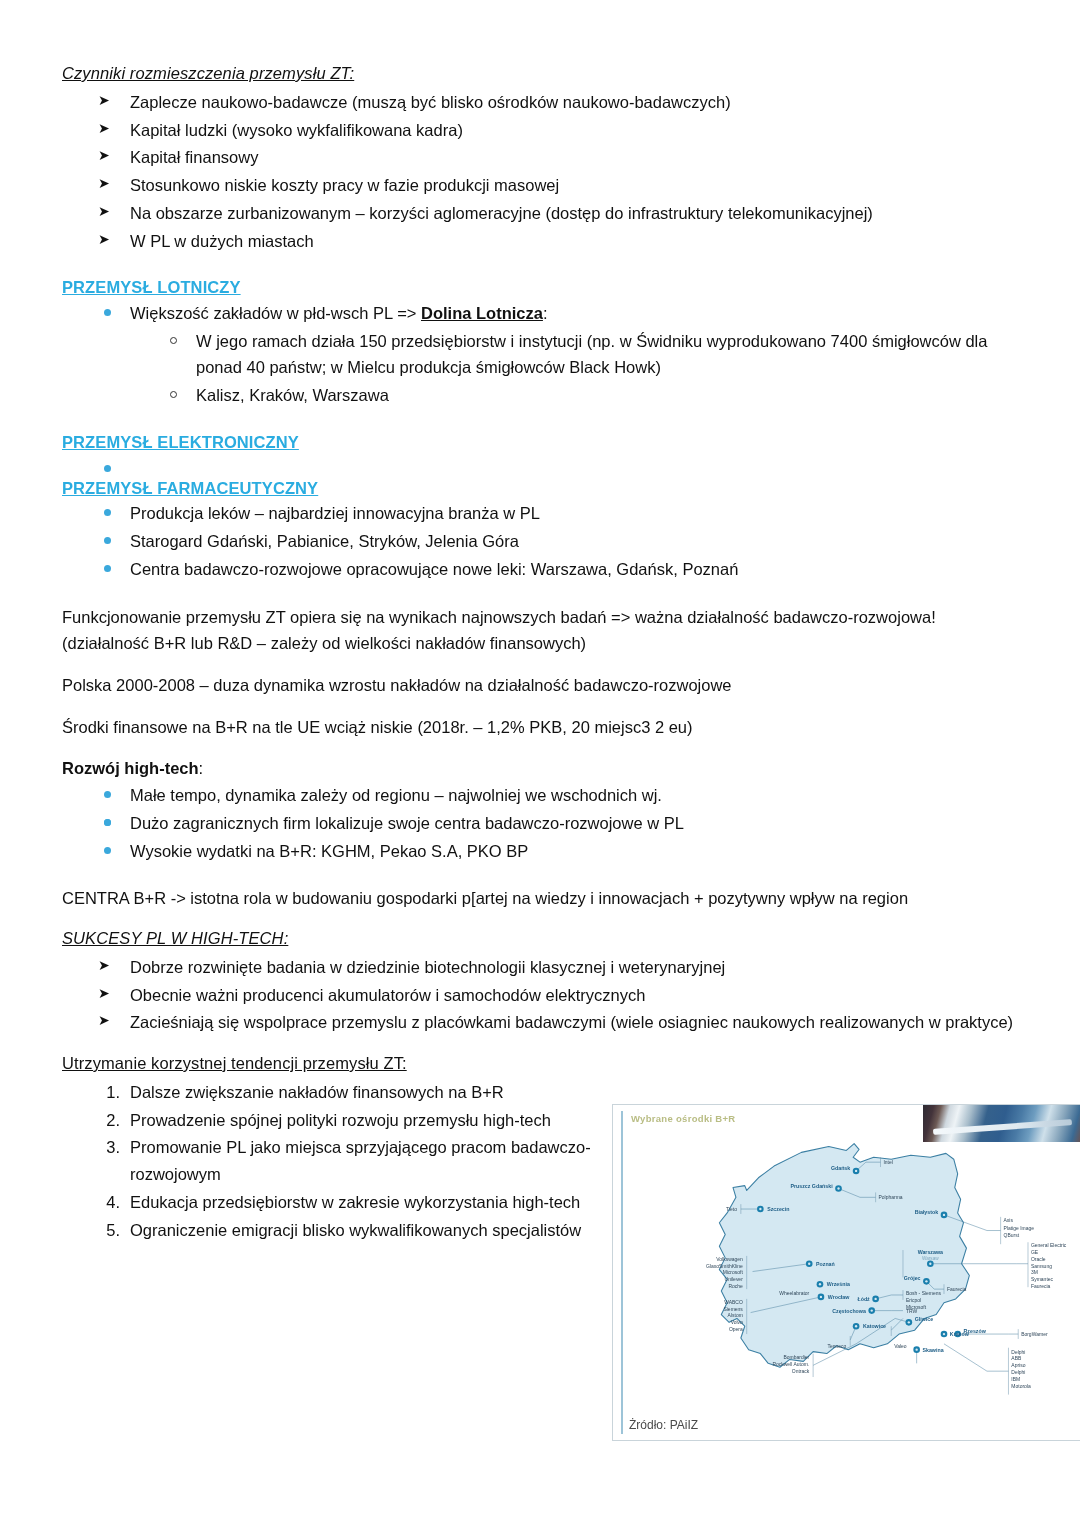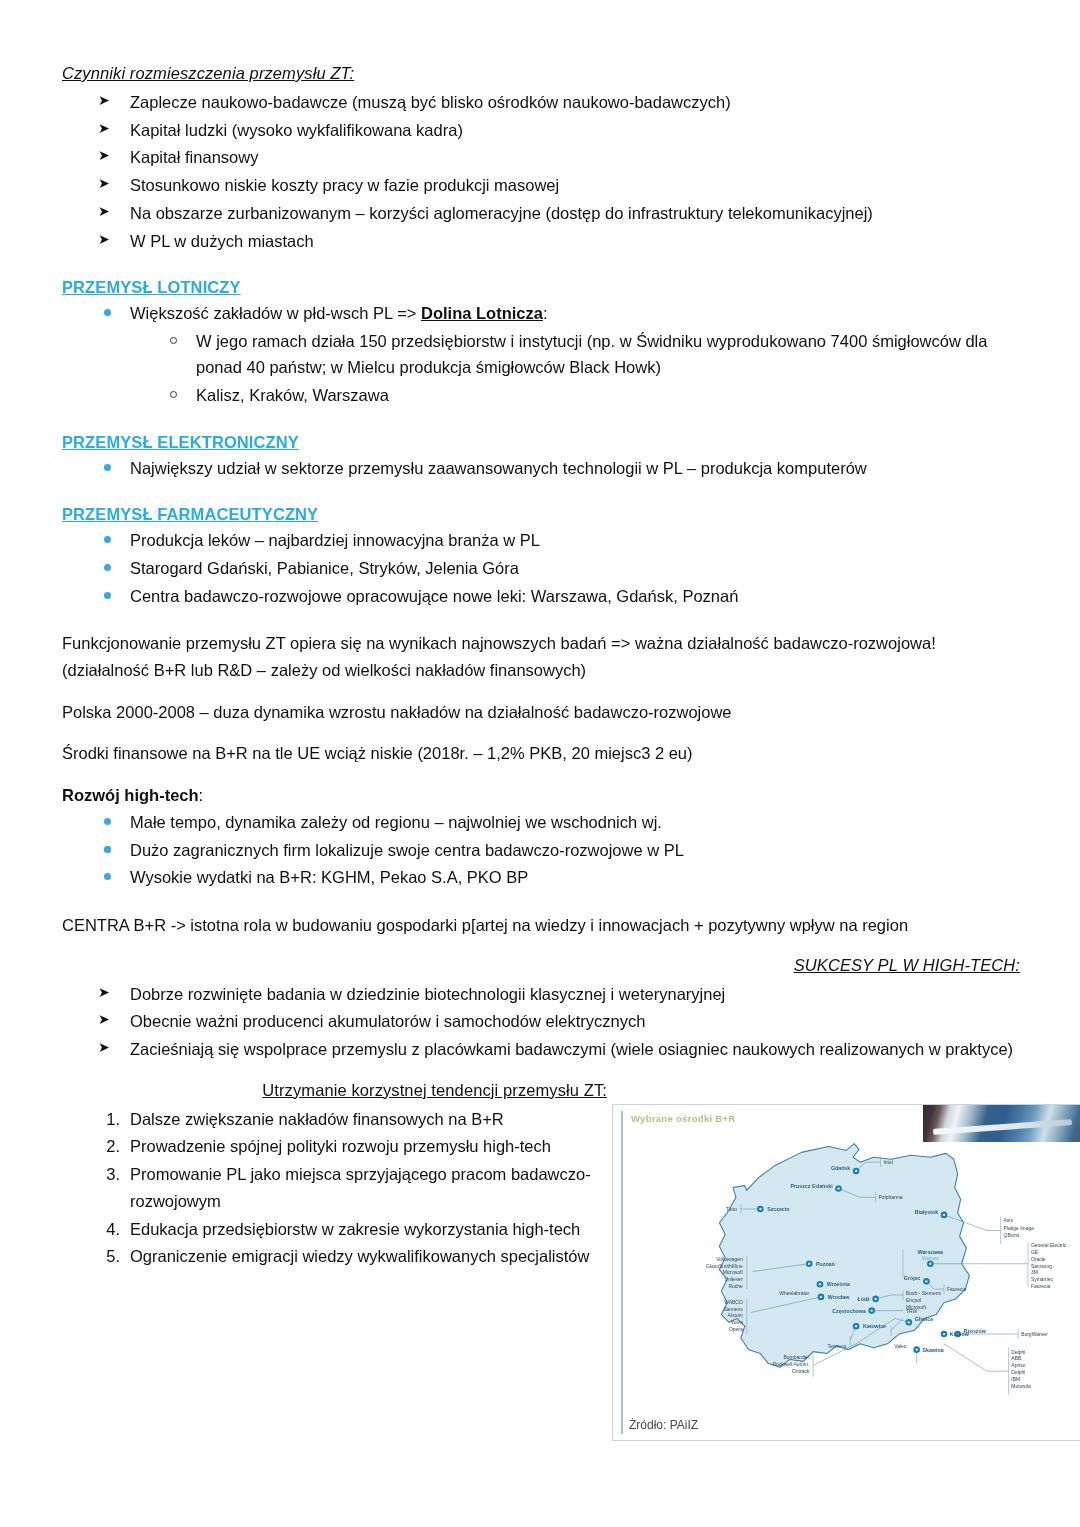--- a/index.html
+++ b/index.html
@@ -28,21 +28,20 @@
   .head-ul {
     font-size: 16.5px;
     font-style: italic;
     text-decoration: underline;
     line-height: 1.45;
     margin: 0 0 3px 0;
     letter-spacing: .1px;
   }
   .head-ul.not-italic {
     font-style: normal;
-    text-align: right;
   }
   .head-color {
     font-size: 16.5px;
     font-weight: 700;
     color: #2aace0;
     margin: 0;
     line-height: 1.5;
     letter-spacing: .1px;
     text-decoration: underline;
   }
@@ -225,21 +224,21 @@
         <span><span>Większość zakładów w płd-wsch PL =&gt; </span><span class="bu">Dolina Lotnicza</span><span>:</span></span>
       </li>
       <li class="row circ"><span class="mk"></span><span>W jego ramach działa 150 przedsiębiorstw i instytucji (np. w Świdniku wyprodukowano 7400 śmigłowców dla ponad 40 państw; w Mielcu produkcja śmigłowców Black Howk)</span></li>
       <li class="row circ"><span class="mk"></span><span>Kalisz, Kraków, Warszawa</span></li>
     </ul>
 
     <div class="spacer-l"></div>
 
     <div class="head-color">PRZEMYSŁ ELEKTRONICZNY</div>
     <ul class="lvl">
-      <li class="row dot"><span class="mk"></span><span>Największy udział w sektorze przemysłu zaawansowanych technologii w PL – produkcja komputerów</span></li>
+      <li class="row dot"><span class="mk"></span></li>
     </ul>
 
     <div class="spacer-l"></div>
 
     <div class="head-color">PRZEMYSŁ FARMACEUTYCZNY</div>
     <ul class="lvl">
       <li class="row dot"><span class="mk"></span><span>Produkcja leków – najbardziej innowacyjna branża w PL</span></li>
       <li class="row dot"><span class="mk"></span><span>Starogard Gdański, Pabianice, Stryków, Jelenia Góra</span></li>
       <li class="row dot"><span class="mk"></span><span>Centra badawczo-rozwojowe opracowujące nowe leki: Warszawa, Gdańsk, Poznań</span></li>
     </ul>
@@ -281,21 +280,21 @@
 
     <div class="spacer-m"></div>
 
     <div class="narrow">
       <div class="head-ul not-italic">Utrzymanie korzystnej tendencji przemysłu ZT:</div>
       <ol class="lvl">
         <li class="row num"><span class="mk">1.</span><span>Dalsze zwiększanie nakładów finansowych na B+R</span></li>
         <li class="row num"><span class="mk">2.</span><span>Prowadzenie spójnej polityki rozwoju przemysłu high-tech</span></li>
         <li class="row num"><span class="mk">3.</span><span>Promowanie PL jako miejsca sprzyjającego pracom badawczo-rozwojowym</span></li>
         <li class="row num"><span class="mk">4.</span><span>Edukacja przedsiębiorstw w zakresie wykorzystania high-tech</span></li>
-        <li class="row num"><span class="mk">5.</span><span>Ograniczenie emigracji wiedzy wykwalifikowanych specjalistów</span></li>
+        <li class="row num"><span class="mk">5.</span><span>Ograniczenie emigracji blisko wykwalifikowanych specjalistów</span></li>
       </ol>
     </div>
 
   </div>
 
   <div class="figure">
     <div class="accentbar"></div>
     <div class="fig-title">Wybrane ośrodki B+R</div>
     <div class="photo"></div>
     <div class="fig-src">Żródło: PAiIZ</div>

